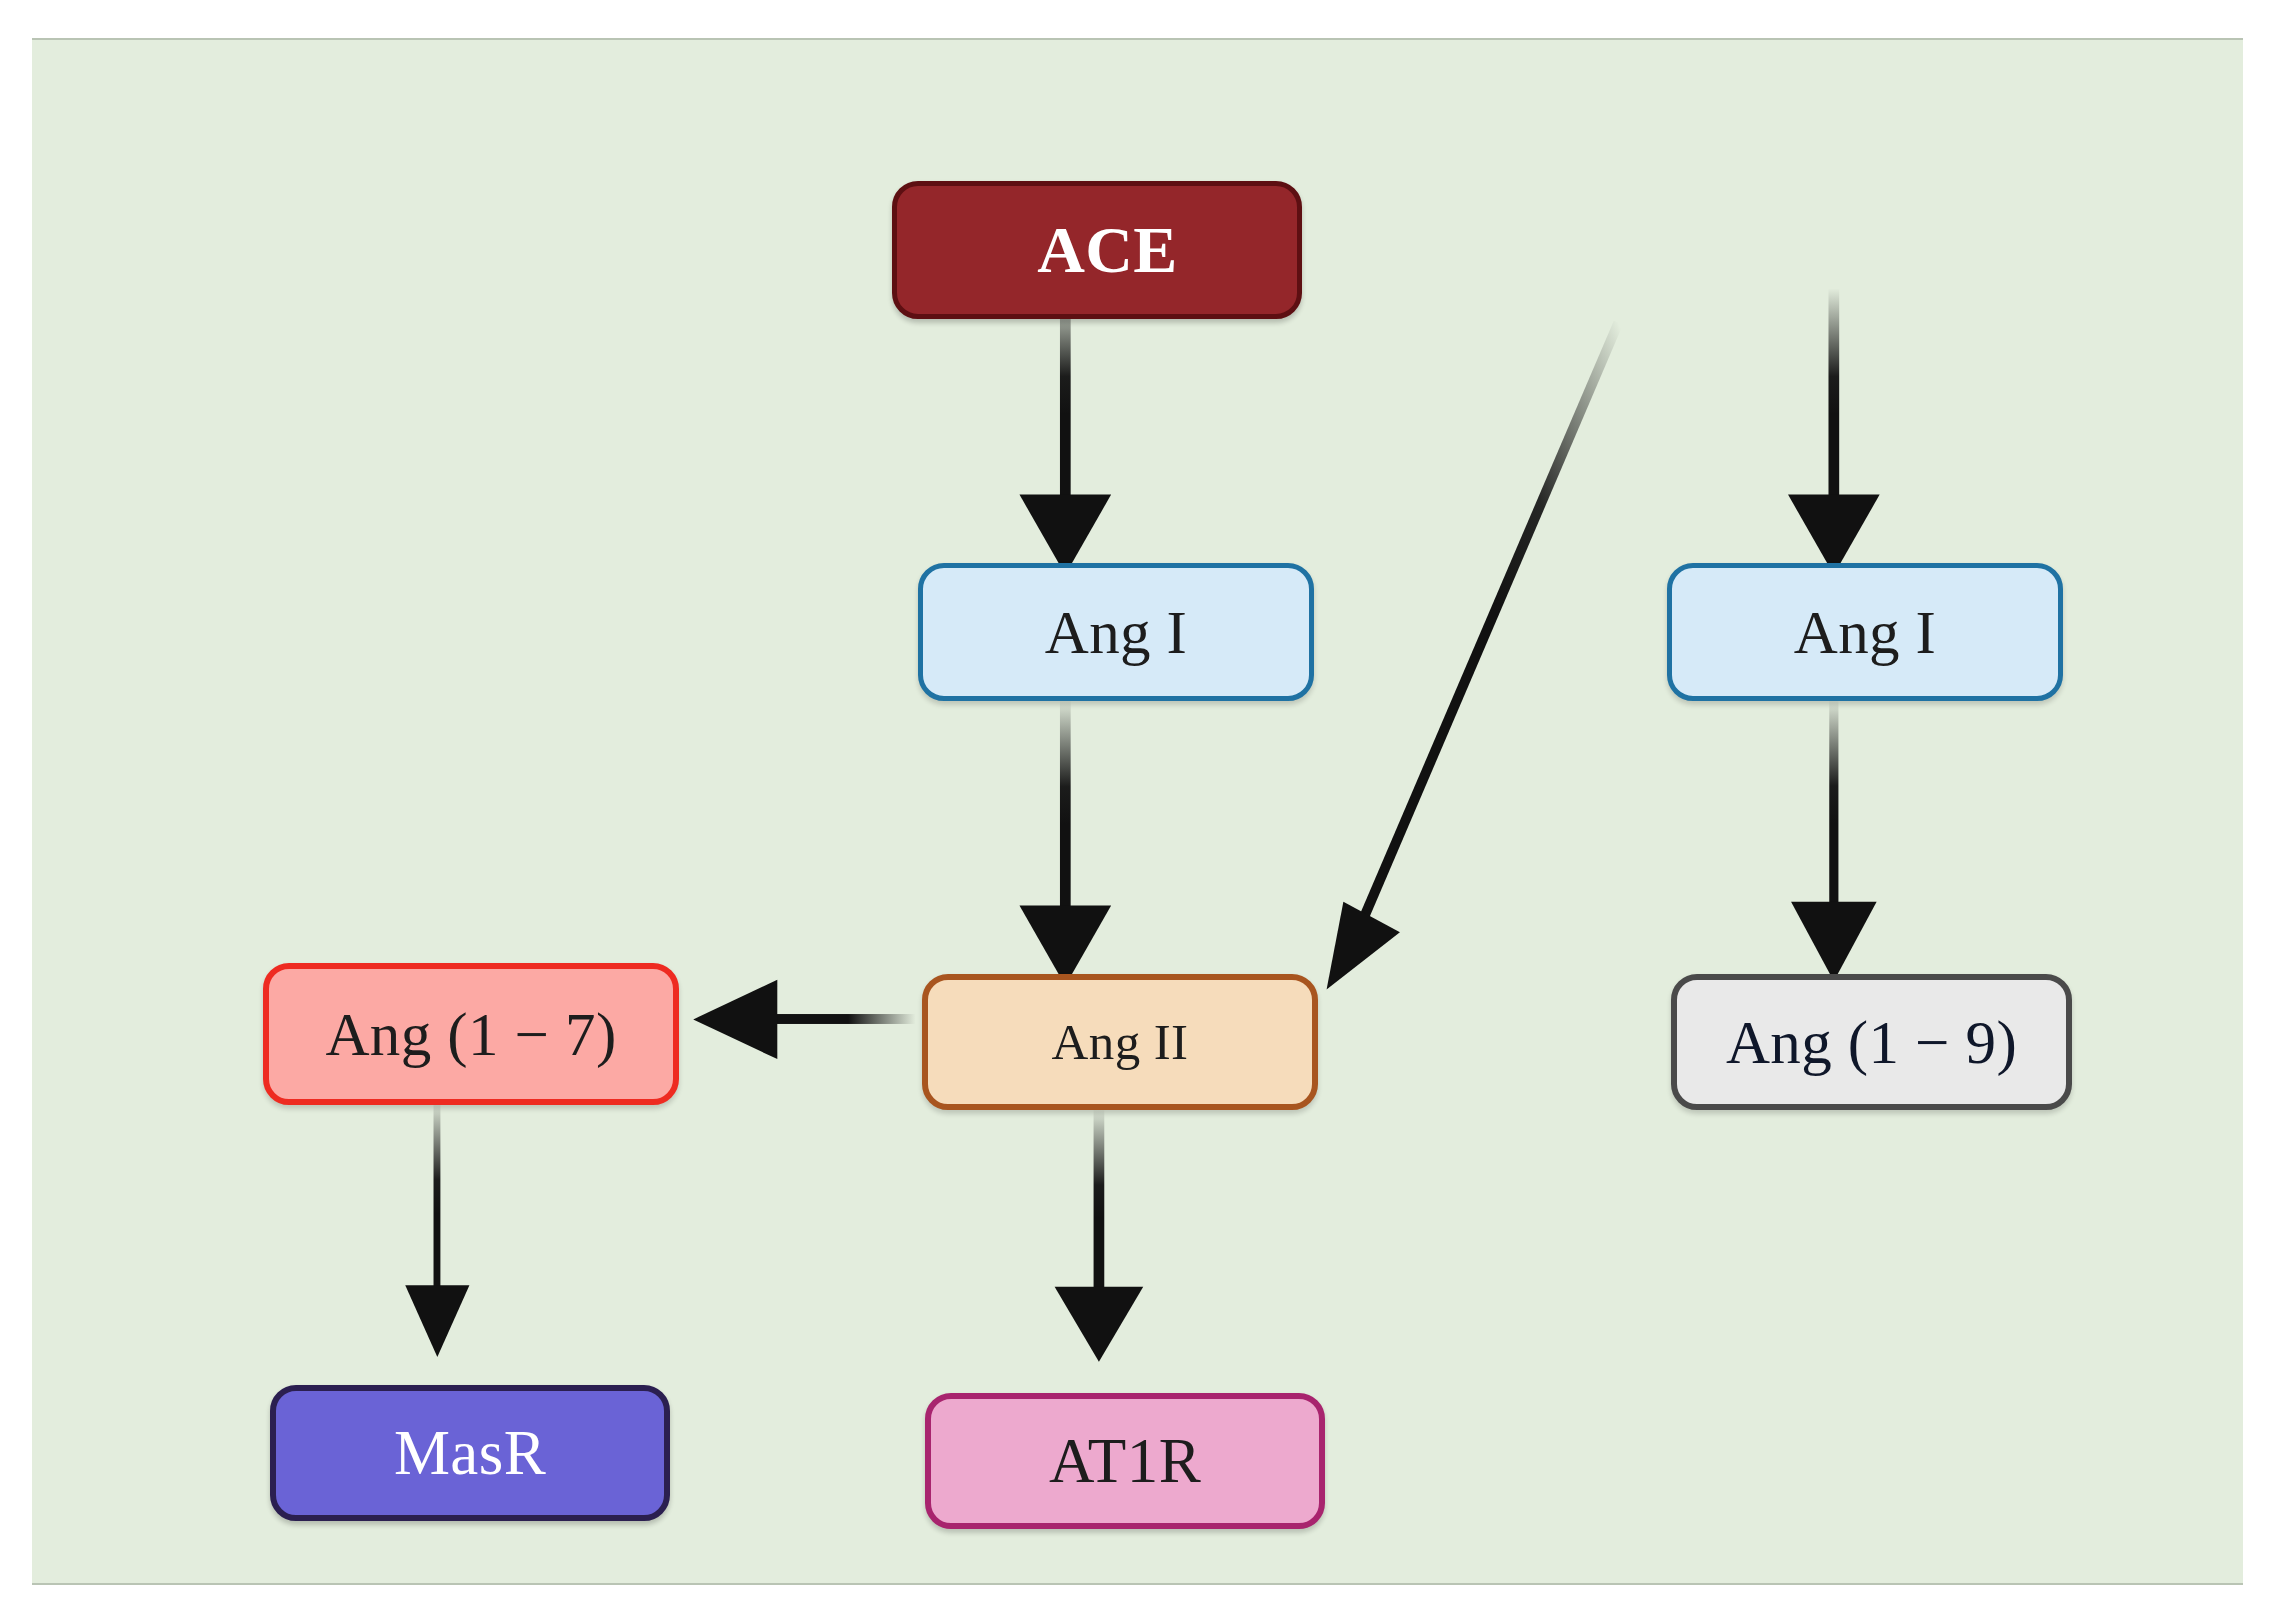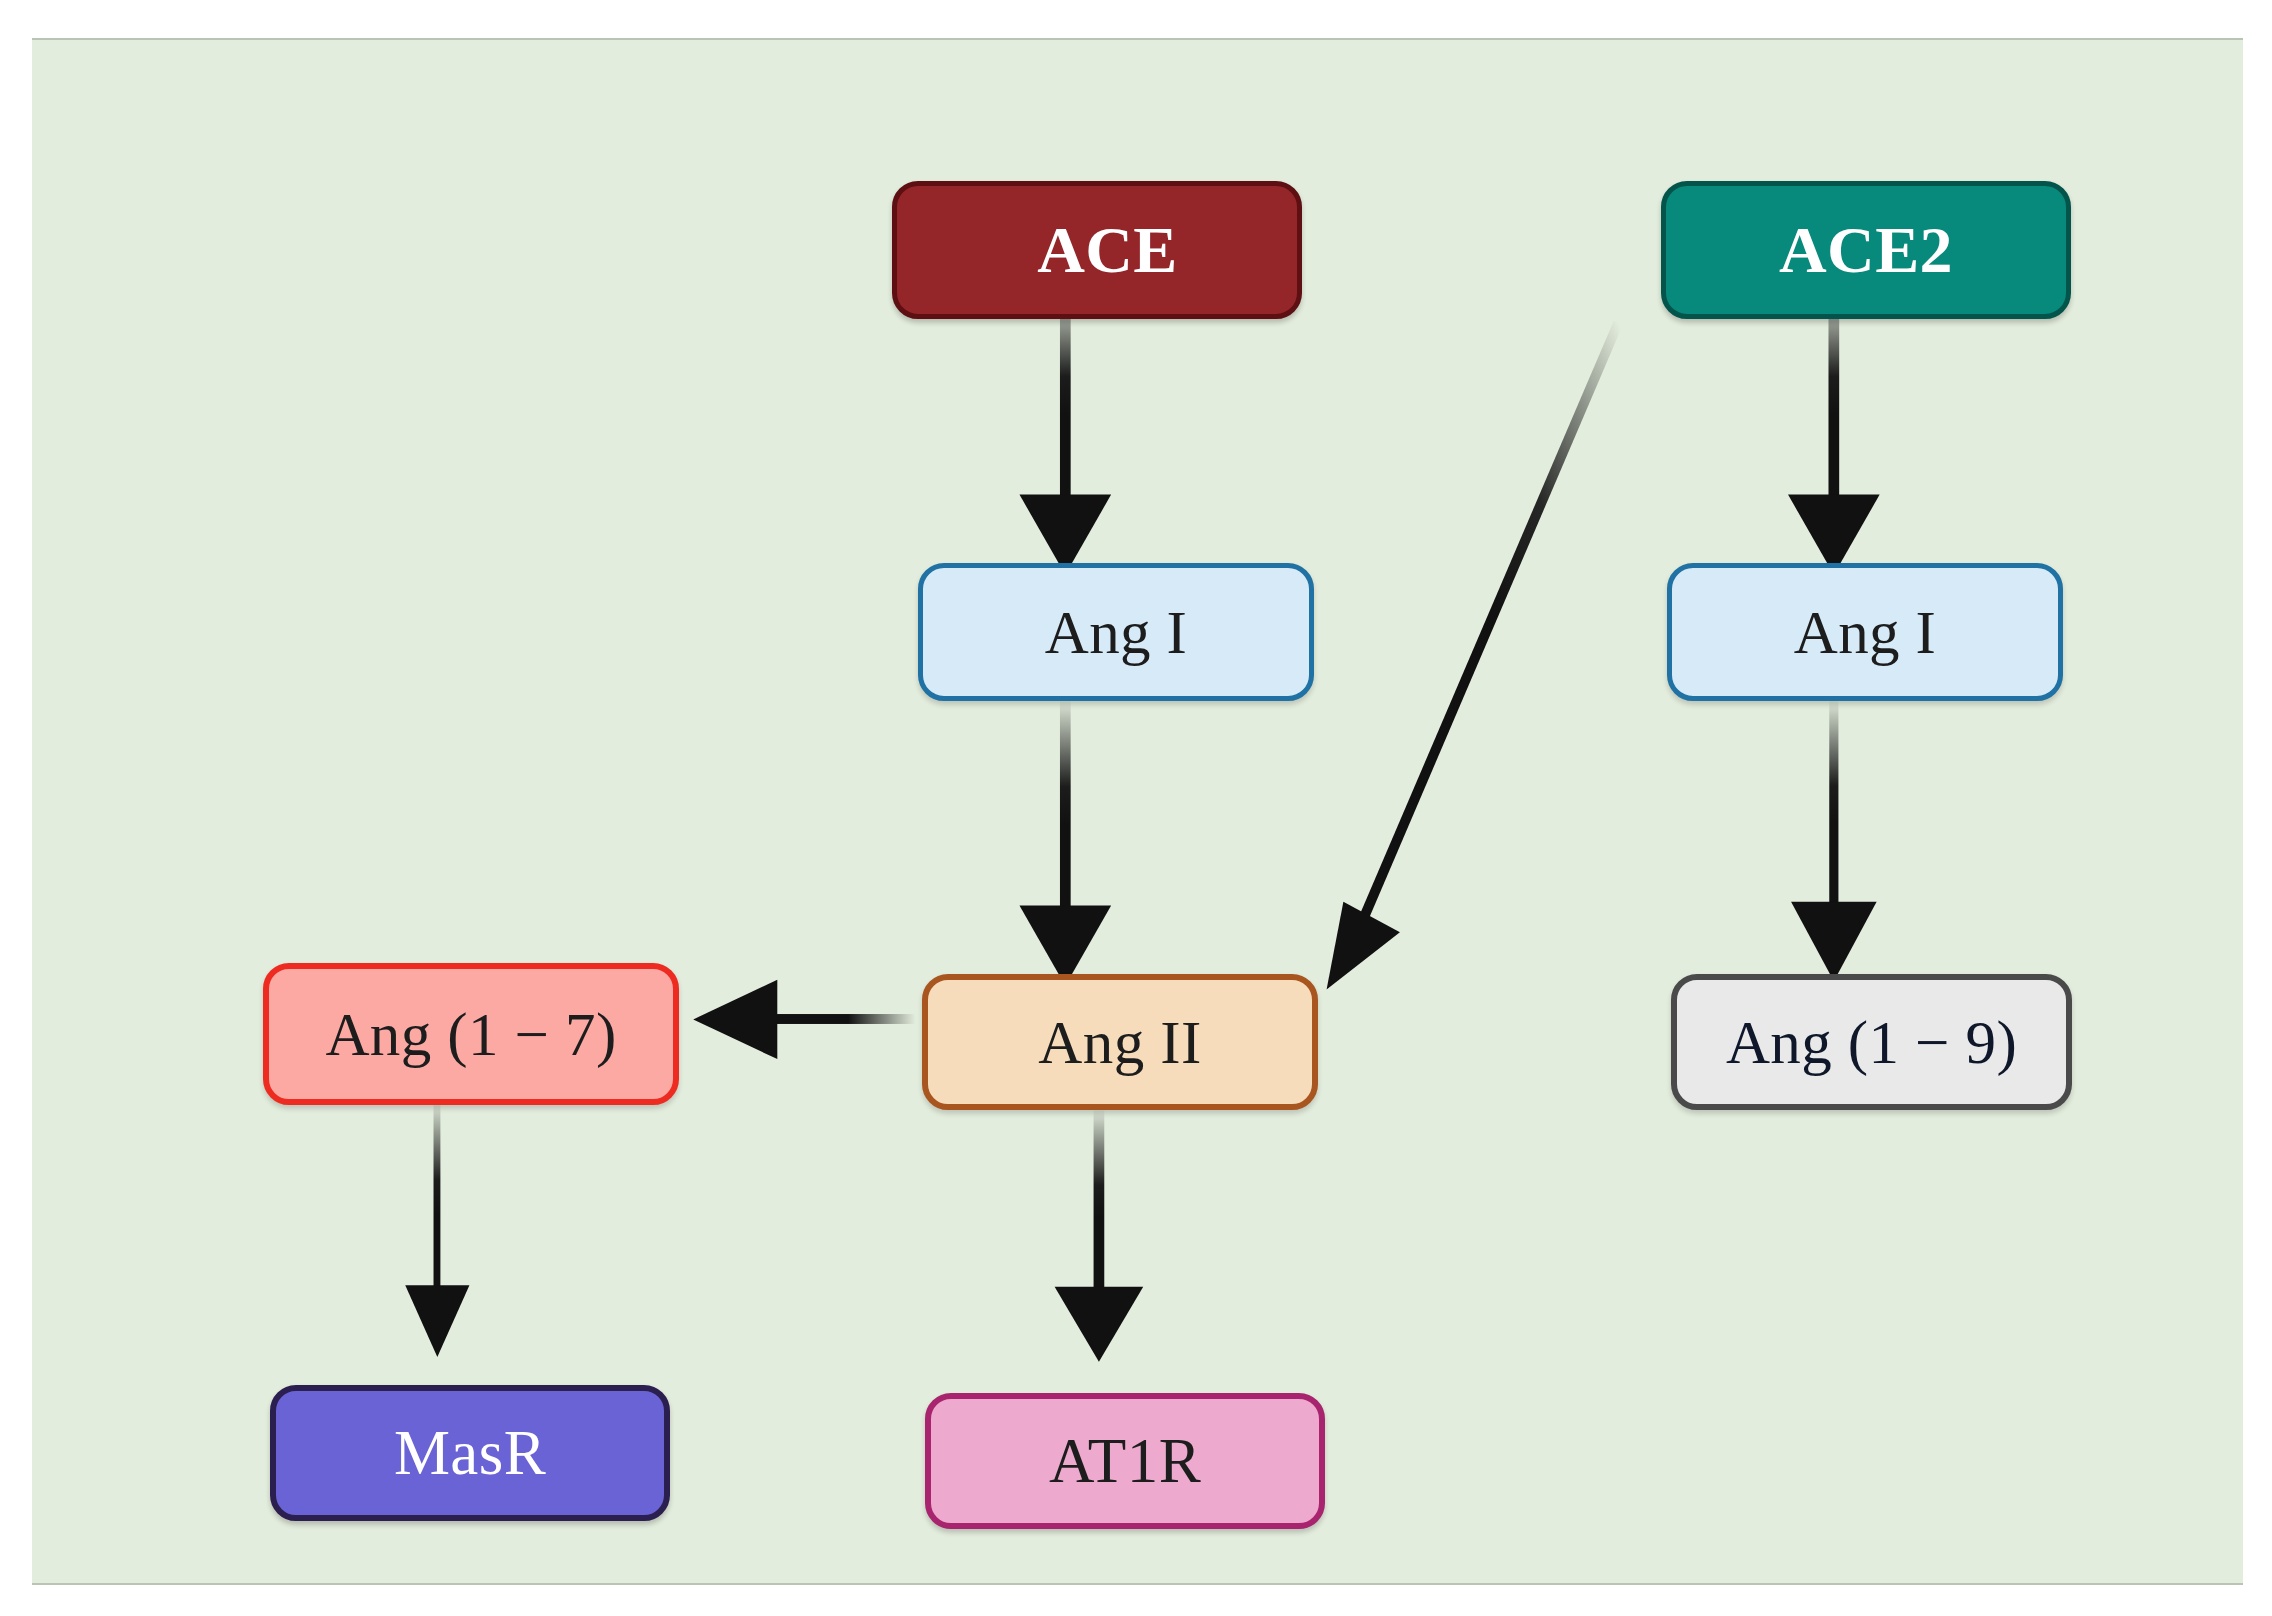--- a/index.html
+++ b/index.html
@@ -83,21 +83,21 @@
     font-size: 61px;
     box-shadow: 0 3.8px 5.3px rgba(0,0,0,0.16);
   }
 
   
   .n-angii {
     left: 890px; top: 934px; width: 396px; height: 136px;
     background: #f6dcbb;
     border: 6.1px solid #a8551f;
     color: #1d1d1d;
-    font-size: 61px;
+    font-size: 51px;
     box-shadow: 0 3.8px 5.3px rgba(0,0,0,0.16);
   }
 
   
   .n-ang17 {
     left: 231px; top: 923px; width: 416px; height: 142px;
     background: #fca9a4;
     border: 6.9px solid #ee2b21;
     color: #1d1d1d;
     font-size: 61px;
@@ -214,23 +214,20 @@
       <g>
         <rect x="1389" y="1398" width="14" height="240" fill="url(#fadeDown)"></rect>
         <polygon points="1338,1632 1454,1632 1396,1730 " fill="#111111"></polygon>
       </g>
     </svg>
 
     <div class="node n-ace">
       <span class="label">ACE</span>
     </div>
 
-    <div class="node n-ace2">
-      <span class="label">ACE2</span>
-    </div>
 
     <div class="node n-angi-left">
       <span class="label">Ang I</span>
     </div>
 
     <div class="node n-angi-right">
       <span class="label">Ang I</span>
     </div>
 
     <div class="node n-angii">

